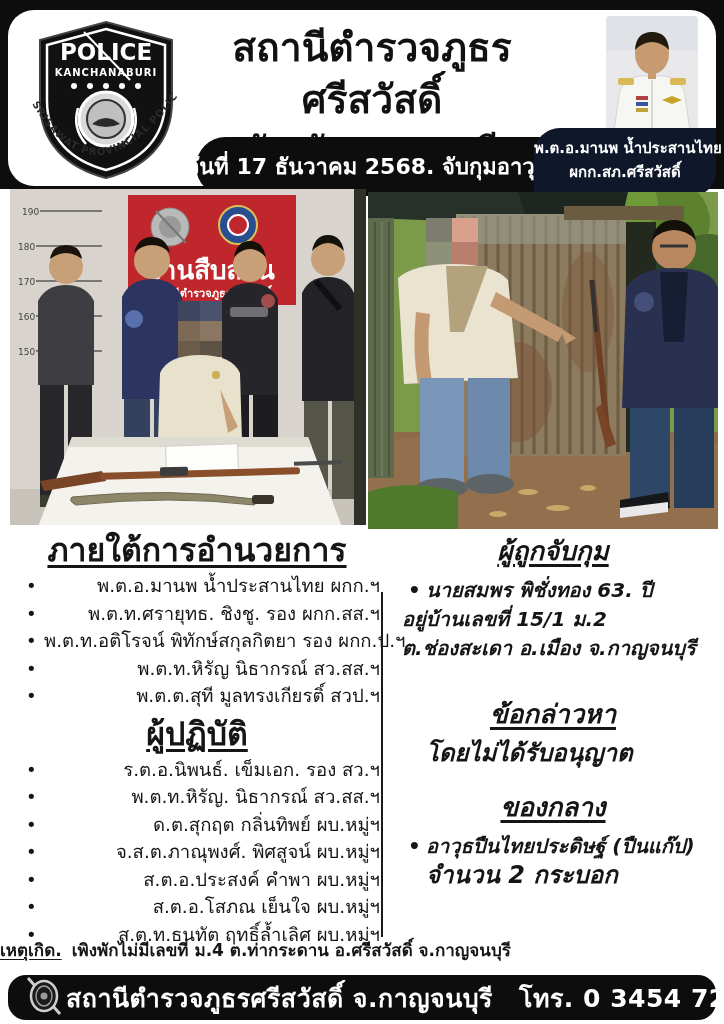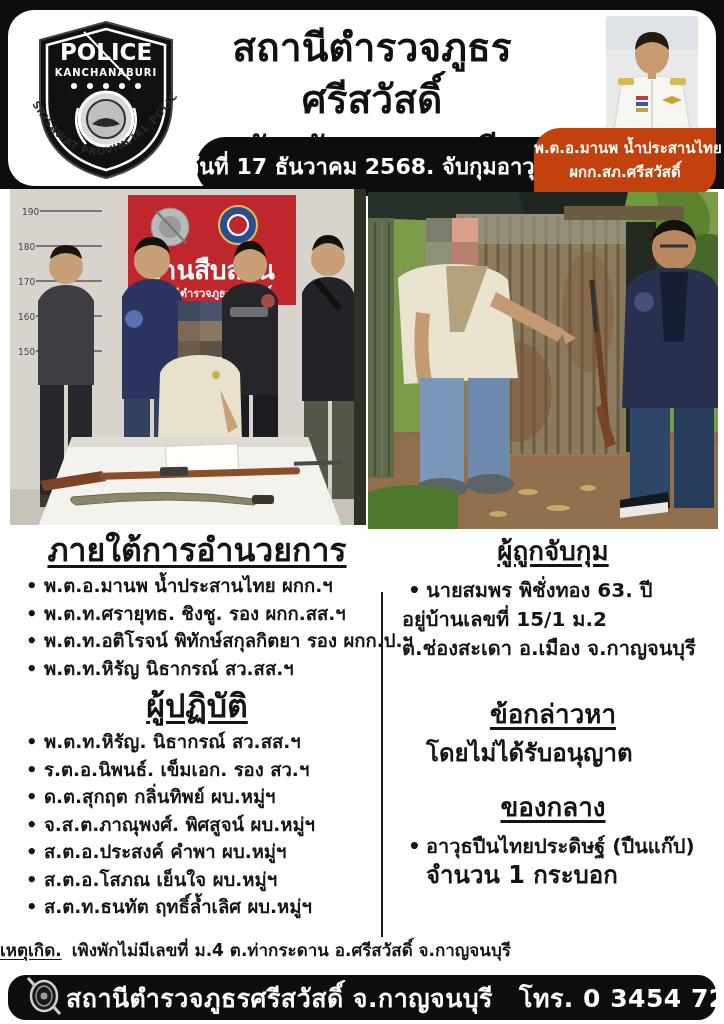--- a/index.html
+++ b/index.html
@@ -22,49 +22,50 @@
   .title-1 { font-size:39px; font-weight:800; line-height:52px; letter-spacing:0; }
   .title-2 { font-size:34px; font-weight:800; line-height:46px; }
   .date-pill {
     position:absolute; left:188px; top:127px; width:372px; height:59px;
     background:#0d0d0d; border-radius:30px; color:#fff;
     display:flex; align-items:center; justify-content:center;
     font-size:22px; font-weight:700; white-space:nowrap;
   }
   .caption-box {
     position:absolute; right:0; top:118px; width:182px; height:68px;
-    background:#c2410c; border-radius:26px 0 24px 0;
+    background:#0f172a; border-radius:26px 0 24px 0;
     color:#fff; text-align:center; padding-top:8px;
   }
   .caption-line1 { font-size:15px; font-weight:700; line-height:24px; white-space:nowrap; }
   .caption-line2 { font-size:15px; font-weight:700; line-height:24px; }
   .officer-photo {
     position:absolute; right:18px; top:6px; width:92px; height:114px;
     border-radius:4px; overflow:hidden;
   }
 
   
   .photo-left  { position:absolute; left:10px;  top:189px; width:356px; height:336px; overflow:hidden; }
   .photo-right { position:absolute; left:368px; top:192px; width:350px; height:337px; overflow:hidden; }
   .photo-left svg, .photo-right svg { display:block; }
 
   
   .col { position:absolute; color:#151515; }
   .col-left  { left:14px;  top:534px; width:366px; }
-  .col-right { left:392px; top:534px; width:322px; }
+  .col-right { left:392px; top:534px; width:322px;font-style:italic; }
   .sec-heading {
     text-align:center; font-weight:800; text-decoration:underline;
     text-underline-offset:4px; text-decoration-thickness:2.5px;
   }
   .col-left  .sec-heading { font-size:32px; line-height:32px; }
   .col-right .sec-heading { font-size:26px; line-height:34px; }
   .name-list { list-style:none; margin-top:6px; }
   .name-list li {
-    font-size:18.5px; font-weight:700; line-height:27.5px; padding-left:30px; position:relative;
+    font-size:18.5px; font-weight:400; line-height:27.5px; padding-left:30px; position:relative;
     white-space:nowrap;
+    text-align:right;
   }
   .name-list li::before { content:"•"; position:absolute; left:12px; top:0; font-size:18px; }
   .gap-a { height:8px; }
   .bullet-line { font-size:20px; font-weight:700; line-height:29px; padding-left:34px; position:relative; white-space:nowrap; }
   .bullet-line::before { content:"•"; position:absolute; left:16px; top:0; }
   .plain-line  { font-size:20px; font-weight:700; line-height:29px; padding-left:10px; white-space:nowrap; }
   .indent-line { font-size:24px; font-weight:700; line-height:29px; padding-left:34px; white-space:nowrap; }
   .v-divider { position:absolute; left:381px; top:592px; width:2px; height:345px; background:#1a1a1a; }
   .spacer-lg { height:34px; } .spacer-md { height:22px; }
 
@@ -345,26 +346,27 @@
     </svg>
   </div>
 
   <div class="col col-left">
     <div class="sec-heading">ภายใต้การอำนวยการ</div>
     <ul class="name-list">
       <li>พ.ต.อ.มานพ  น้ำประสานไทย  ผกก.ฯ</li>
       <li>พ.ต.ท.ศรายุทธ. ชิงชู. รอง ผกก.สส.ฯ</li>
       <li>พ.ต.ท.อติโรจน์ พิทักษ์สกุลกิตยา รอง ผกก.ป.ฯ</li>
       <li>พ.ต.ท.หิรัญ นิธากรณ์ สว.สส.ฯ</li>
+      <li>พ.ต.ต.สุที มูลทรงเกียรติ์ สวป.ฯ</li>
     </ul>
     <div class="gap-a"></div>
     <div class="sec-heading">ผู้ปฏิบัติ</div>
     <ul class="name-list">
+      <li>ร.ต.อ.นิพนธ์. เข็มเอก. รอง สว.ฯ</li>
       <li>พ.ต.ท.หิรัญ. นิธากรณ์ สว.สส.ฯ</li>
-      <li>ร.ต.อ.นิพนธ์. เข็มเอก. รอง สว.ฯ</li>
       <li>ด.ต.สุกฤต  กลิ่นทิพย์  ผบ.หมู่ฯ</li>
       <li>จ.ส.ต.ภาณุพงศ์. พิศสูจน์  ผบ.หมู่ฯ</li>
       <li>ส.ต.อ.ประสงค์  คำพา  ผบ.หมู่ฯ</li>
       <li>ส.ต.อ.โสภณ  เย็นใจ  ผบ.หมู่ฯ</li>
       <li>ส.ต.ท.ธนทัต  ฤทธิ์ล้ำเลิศ ผบ.หมู่ฯ</li>
     </ul>
   </div>
 
   <div class="v-divider"></div>
 
@@ -375,21 +377,21 @@
     <div class="plain-line">อยู่บ้านเลขที่ 15/1 ม.2</div>
     <div class="plain-line">ต.ช่องสะเดา อ.เมือง จ.กาญจนบุรี</div>
     <div class="spacer-lg"></div>
     <div class="sec-heading">ข้อกล่าวหา</div>
     <div style="height:8px"></div>
     <div class="indent-line">โดยไม่ได้รับอนุญาต</div>
     <div class="spacer-md"></div>
     <div class="sec-heading">ของกลาง</div>
     <div style="height:8px"></div>
     <div class="bullet-line">อาวุธปืนไทยประดิษฐ์ (ปืนแก๊ป)</div>
-    <div class="indent-line">จำนวน 1 กระบอก</div>
+    <div class="indent-line">จำนวน 2 กระบอก</div>
   </div>
 
   <div class="incident-line">
     <span class="incident-label">เหตุเกิด.</span><span>เพิงพักไม่มีเลขที่ ม.4 ต.ท่ากระดาน  อ.ศรีสวัสดิ์ จ.กาญจนบุรี</span>
   </div>
 
   <div class="footer-bar">
     <span class="footer-badge">
       <svg width="40" height="40" viewBox="0 0 40 40">
         <line x1="2" y1="2" x2="34" y2="38" stroke="#cfcfcf" stroke-width="3"></line>

